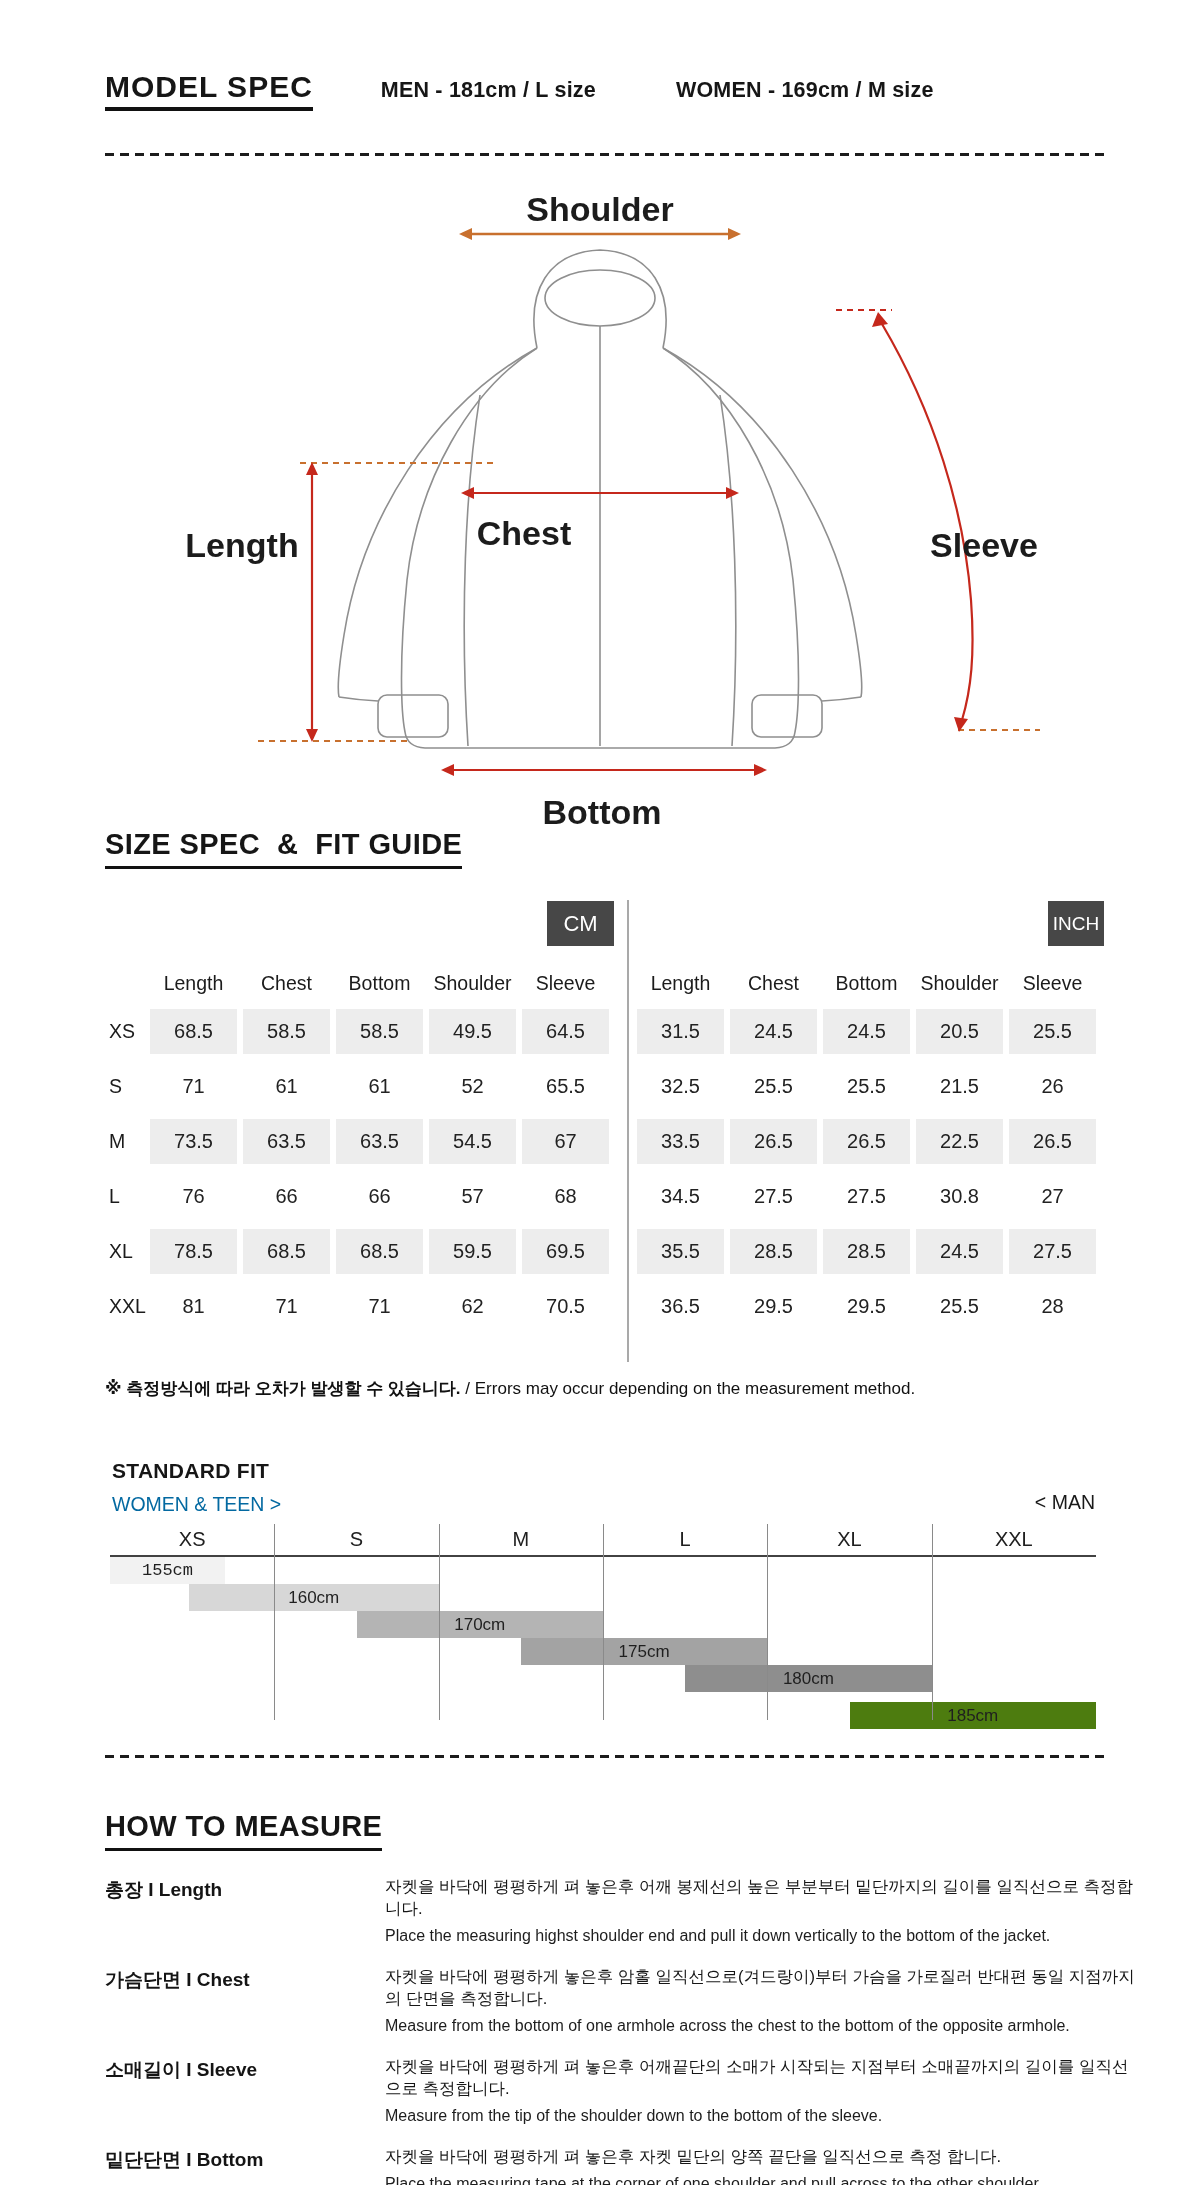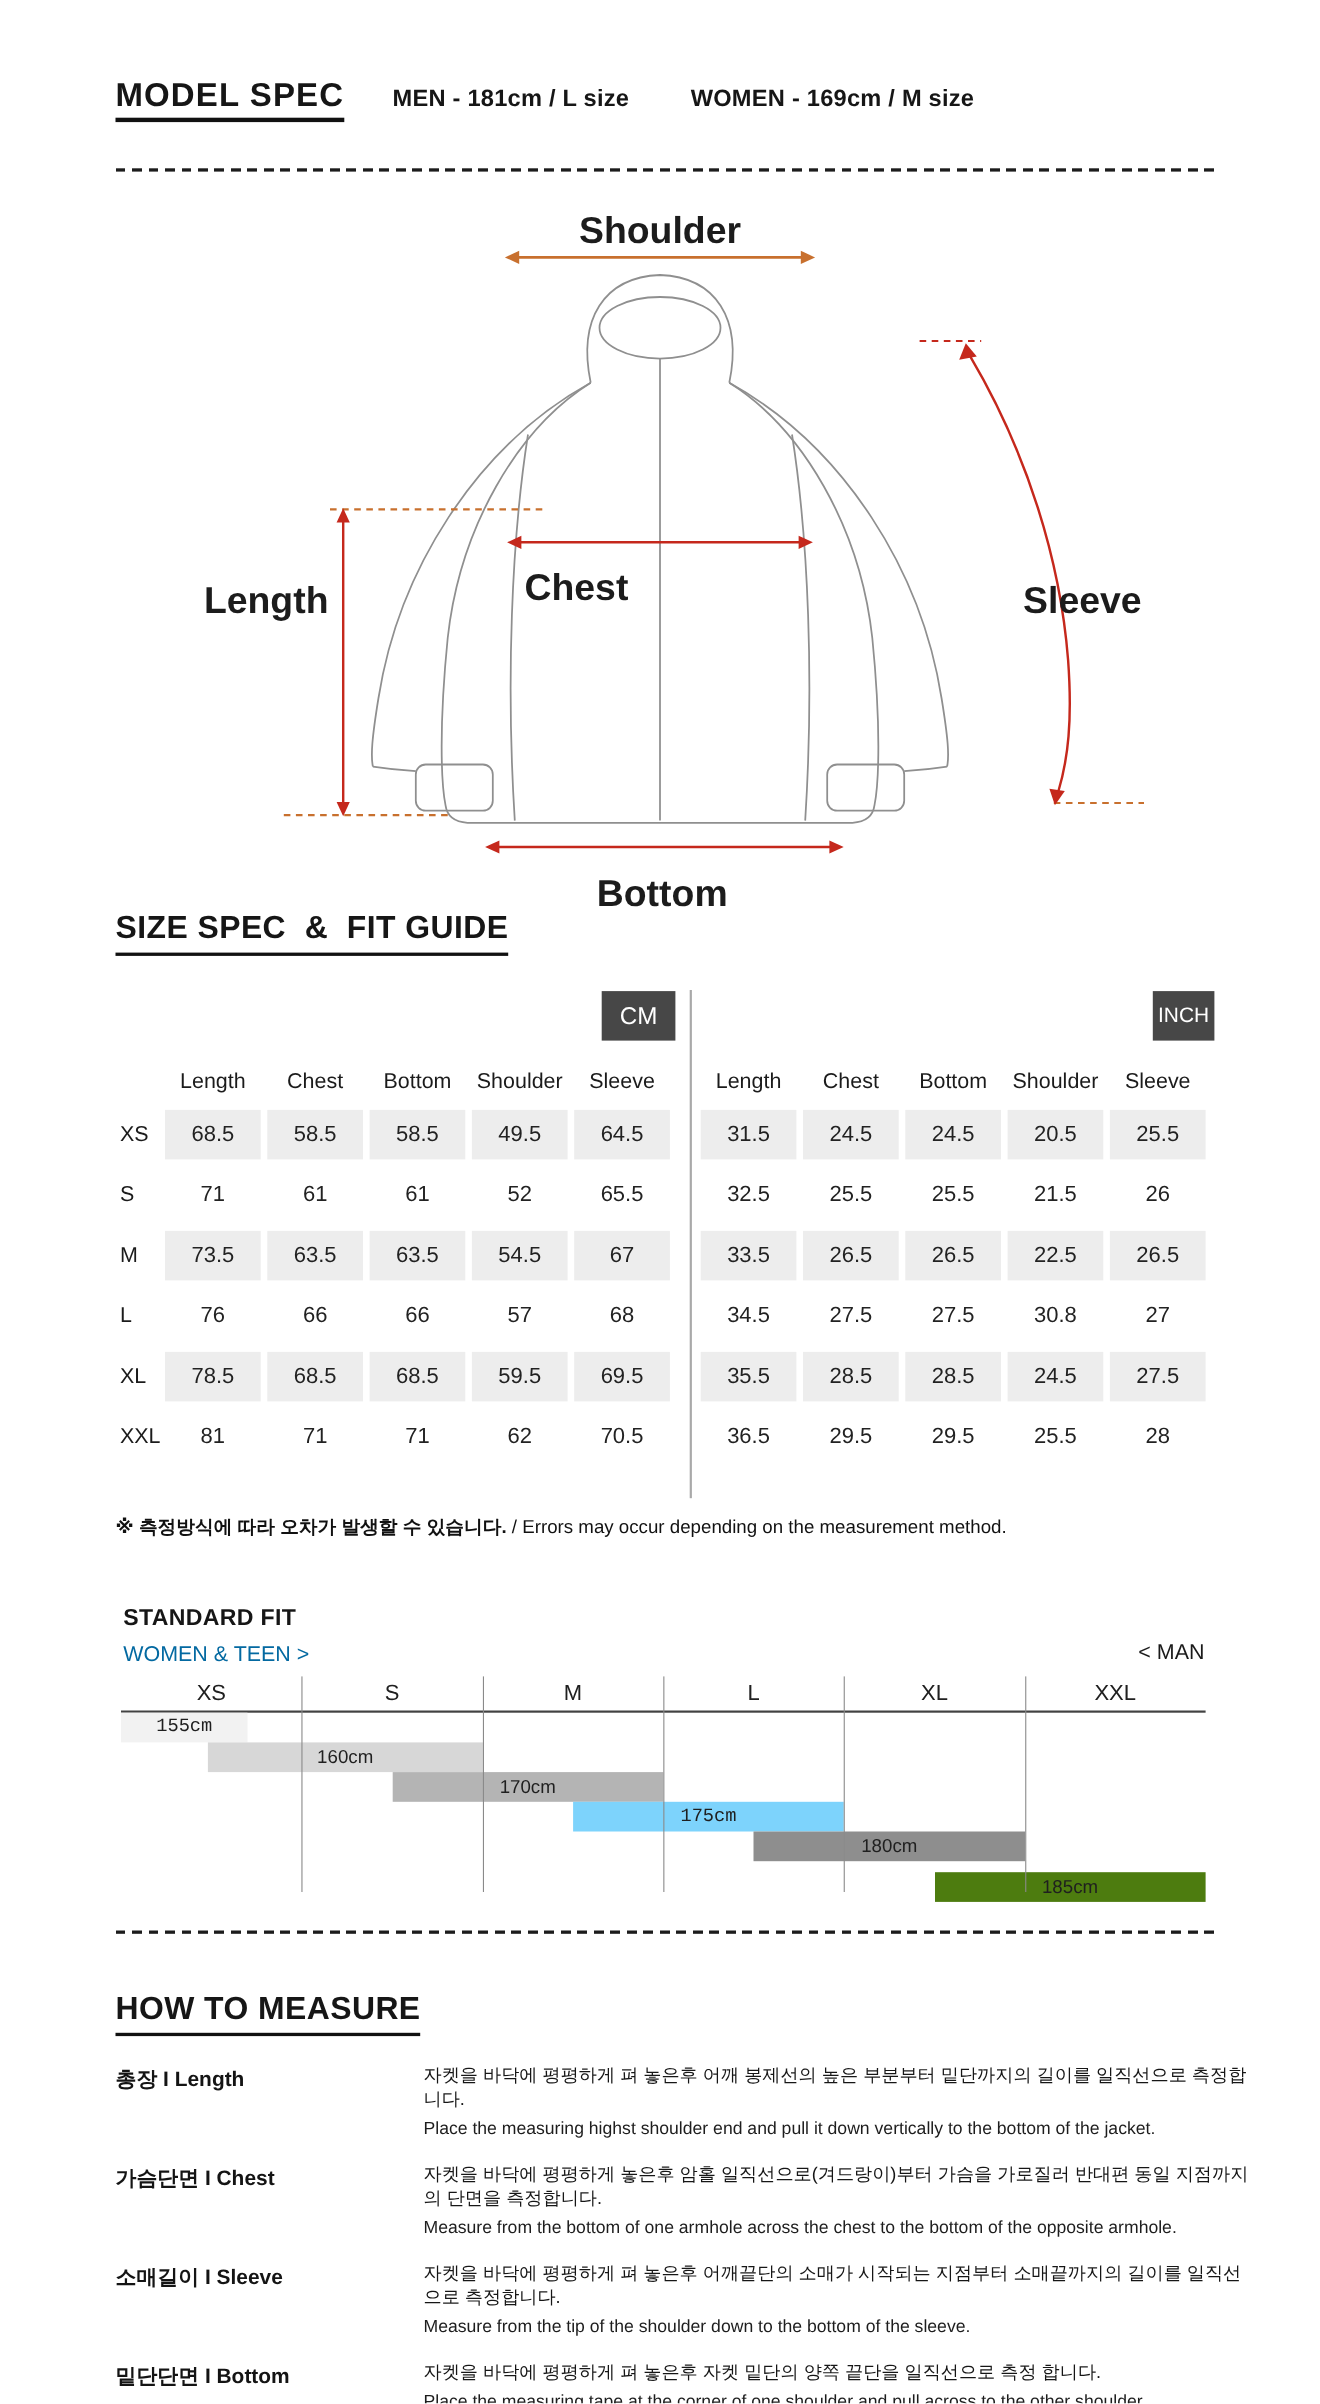--- a/index.html
+++ b/index.html
@@ -2,21 +2,21 @@
 <html><head>
 <meta charset="utf-8">
 <style>
   *{margin:0;padding:0;box-sizing:border-box}
   html,body{background:#fff}
   body{font-family:"Liberation Sans","DejaVu Sans",sans-serif;color:#161616}
   .page{position:relative;width:1200px;height:2185px;margin:0 auto;background:#fff;overflow:hidden}
   .dashed-divider{position:absolute;left:105px;width:1005px;height:3px;
     background:repeating-linear-gradient(90deg,#1c1c1c 0 9px,transparent 9px 15px)}
   
-  .model-spec{position:absolute;top:70px;left:105px;display:flex;align-items:baseline;gap:44px}
+  .model-spec{position:absolute;top:70px;left:105px;display:flex;align-items:baseline;gap:68px}
   .model-spec .title{font-size:30px;font-weight:bold;letter-spacing:1px;border-bottom:4px solid #111;padding-bottom:3px}
   .model-spec .spec{font-size:21.5px;font-weight:bold;letter-spacing:.2px}
   .model-spec .spec.women{margin-left:12px}
   
   .diagram{position:absolute;top:190px;left:0;width:1200px;height:650px}
   .diagram text{font-family:"Liberation Sans","DejaVu Sans",sans-serif;font-weight:bold;font-size:34px;fill:#1c1c1c;text-anchor:middle}
   
   .sec-heading{position:absolute;font-size:29px;font-weight:bold;letter-spacing:.4px;
     border-bottom:3.5px solid #111;padding-bottom:5px;white-space:pre}
   .badge{position:absolute;top:901px;height:45px;background:#474747;color:#fff;
@@ -396,21 +396,21 @@
         <div class="vline" style="left: 83.3333%; top: -33px;"></div>
         <div class="bar" style="top: 0px; left: 0%; width: 11.6667%; background: rgb(242, 242, 242); font-family: Liberation Mono, monospace;">
           <span>155cm</span>
         </div>
         <div class="bar" style="top: 27px; left: 8%; width: 25.3333%; background: rgb(215, 215, 215);">
           <span>160cm</span>
         </div>
         <div class="bar" style="top: 54px; left: 25%; width: 25%; background: rgb(180, 180, 180);">
           <span>170cm</span>
         </div>
-        <div class="bar" style="top: 81px; left: 41.6667%; width: 25%; background: #7dd3fc; font-family: Liberation Mono, monospace;">
+        <div class="bar" style="top: 81px; left: 41.6667%; width: 25%; background: #a3a3a3;">
           <span>175cm</span>
         </div>
         <div class="bar" style="top: 108px; left: 58.3333%; width: 25%; background: rgb(142, 142, 142);">
           <span>180cm</span>
         </div>
         <div class="bar" style="top: 145px; left: 75%; width: 25%; background: #4d7c0f;">
           <span>185cm</span>
         </div>
       </div>
   </div>

